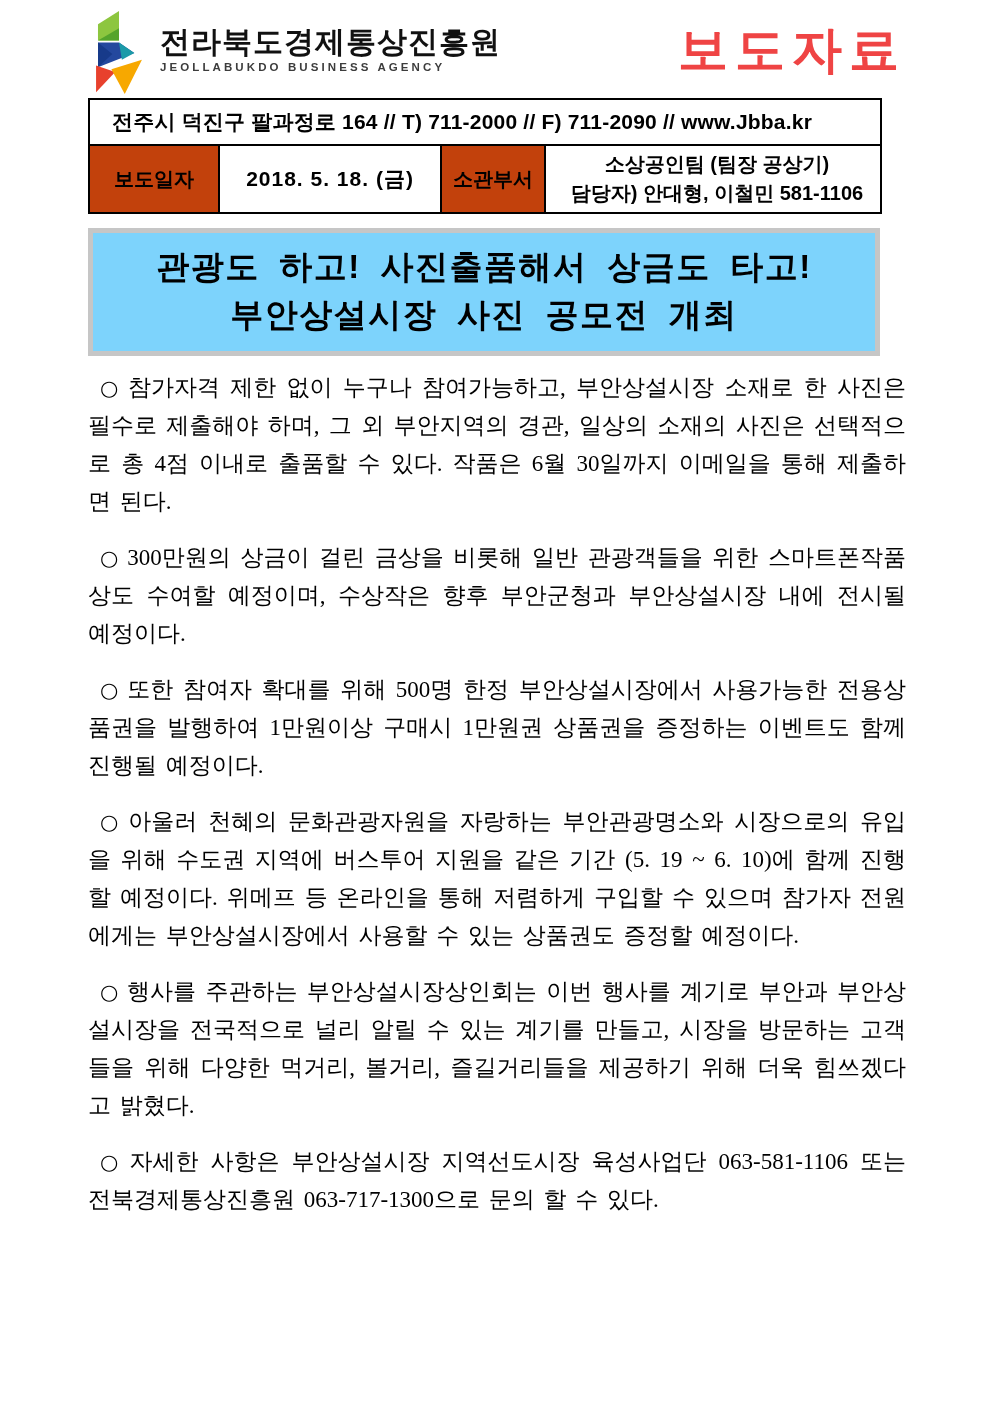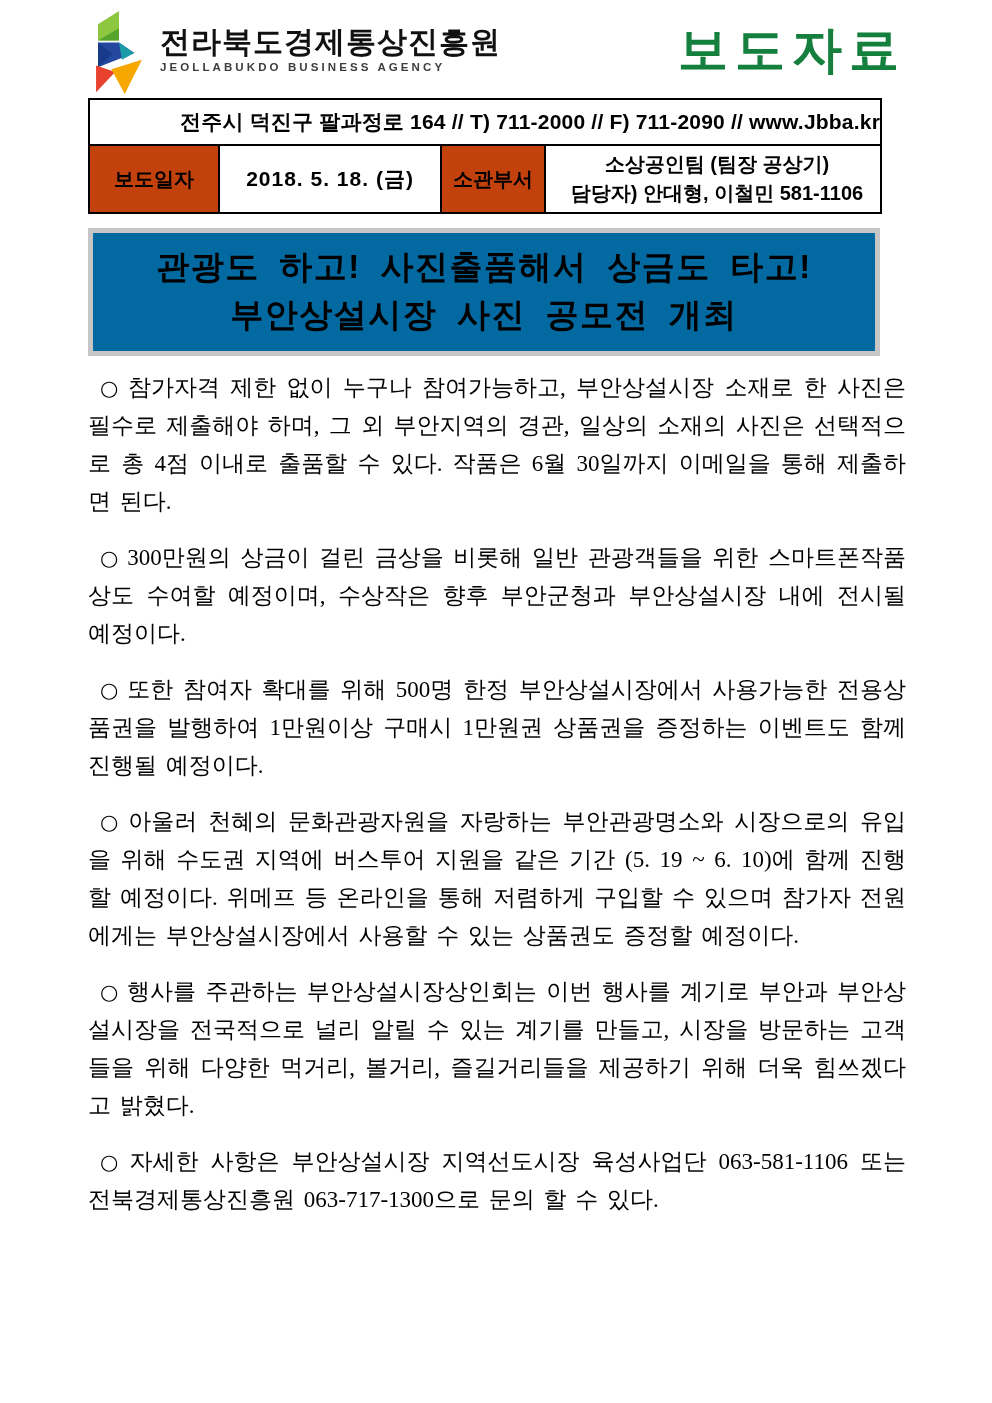--- a/index.html
+++ b/index.html
@@ -14,37 +14,37 @@
   }
   .content { position:absolute; left:88px; top:0; width:818px; }
 
   
   .header { display:flex; justify-content:space-between; align-items:flex-start; height:98px; padding-top:10px; }
   .logo { display:flex; align-items:flex-start; gap:10px; }
   .logo-mark { width:62px; height:86px; flex:0 0 auto; }
   .logo-text { padding-top:16px; }
   .logo-kr { font-size:30px; font-weight:800; letter-spacing:1px; line-height:32px; color:#111; }
   .logo-en { font-size:11.5px; font-weight:bold; letter-spacing:3.1px; color:#3c3c3c; margin-top:3px; }
-  .masthead { font-size:50px; font-weight:900; letter-spacing:7px; line-height:52px; margin-top:14px; color:#15803d; }
+  .masthead { font-size:50px; font-weight:900; letter-spacing:7px; line-height:52px; margin-top:14px; color:#ef4444; }
 
   
   table.info { border-collapse:collapse; width:792px; table-layout:fixed; }
   table.info td, table.info th { border:2px solid #000; }
   .addr-cell {
     height:46px; font-size:21px; font-weight:bold; letter-spacing:0.2px;
-    padding-left:10px; text-align:right; vertical-align:middle;
+    padding-left:22px; text-align:left; vertical-align:middle;
   }
   .row2 td, .row2 th { height:68px; vertical-align:middle; }
   .label-cell { background:#c2410c; font-size:20px; font-weight:bold; text-align:center; }
   .date-cell { font-size:21px; font-weight:bold; text-align:center; letter-spacing:1px; }
   .dept-cell { font-size:20px; font-weight:bold; text-align:center; padding-left:8px; line-height:29px; }
 
   
   .title-box {
-    width:792px; margin-top:14px; border:5px solid #c6c6c6; background:#0369a1;
+    width:792px; margin-top:14px; border:5px solid #c6c6c6; background:#7dd3fc;
     text-align:center; padding:10px 0 12px 0;
   }
   .title-box .t-line { font-size:33px; font-weight:800; line-height:48px; letter-spacing:1.5px; word-spacing:9px; color:#000; }
 
   
   .body-text {
     margin-top:13px; width:818px;
     font-family:"Liberation Serif","DejaVu Serif",serif;
     font-size:23px; line-height:38px; text-align:justify;
     word-spacing:3px;

